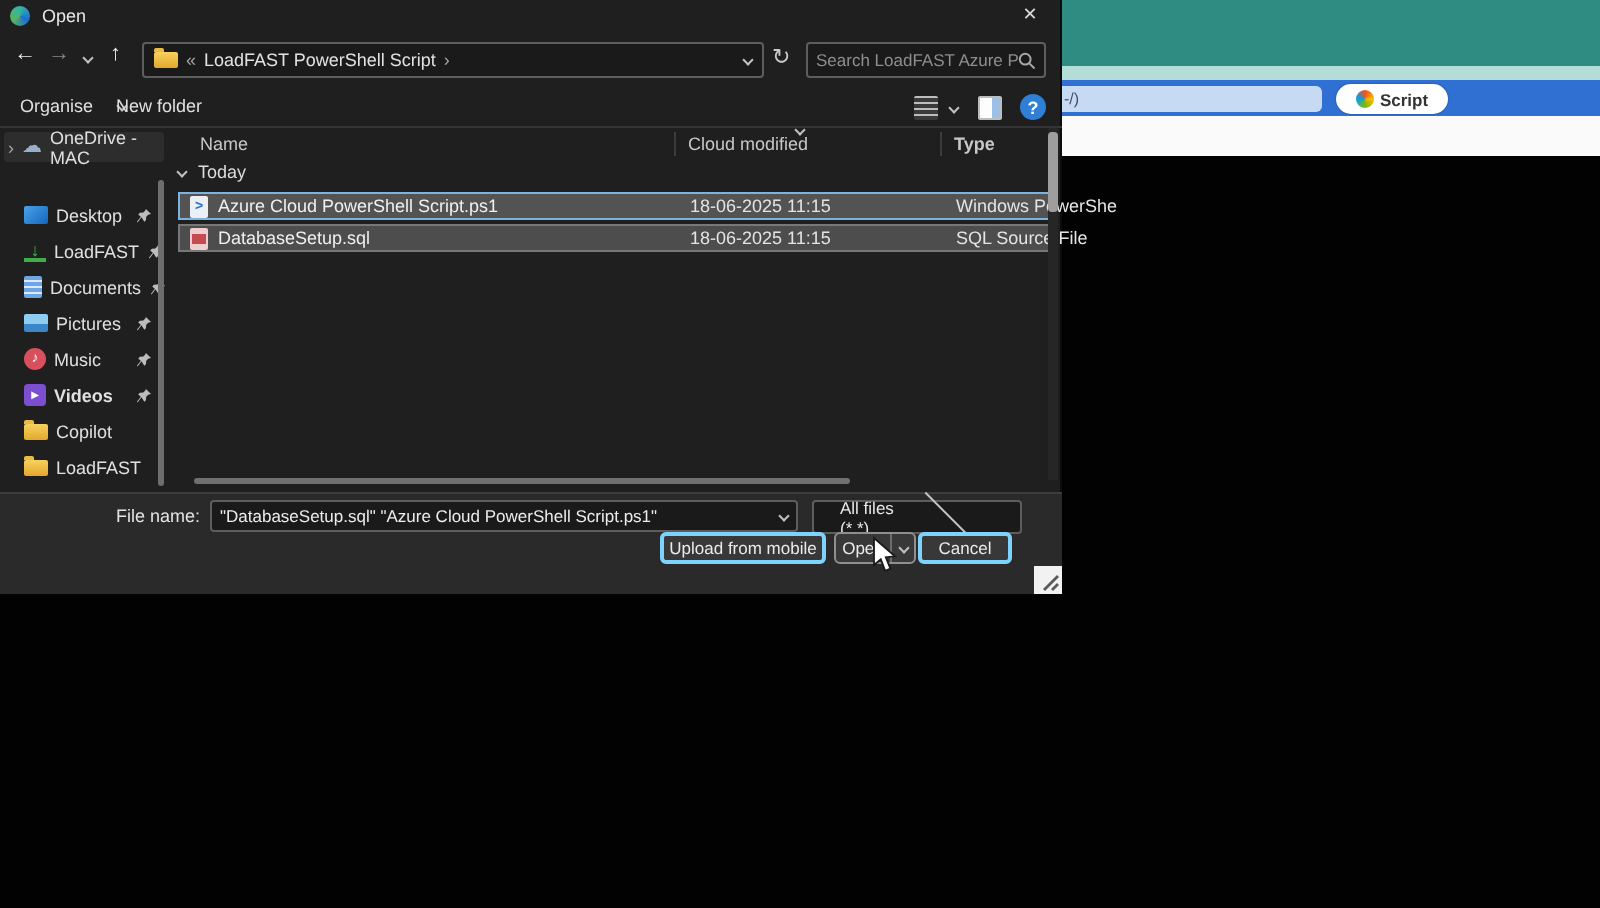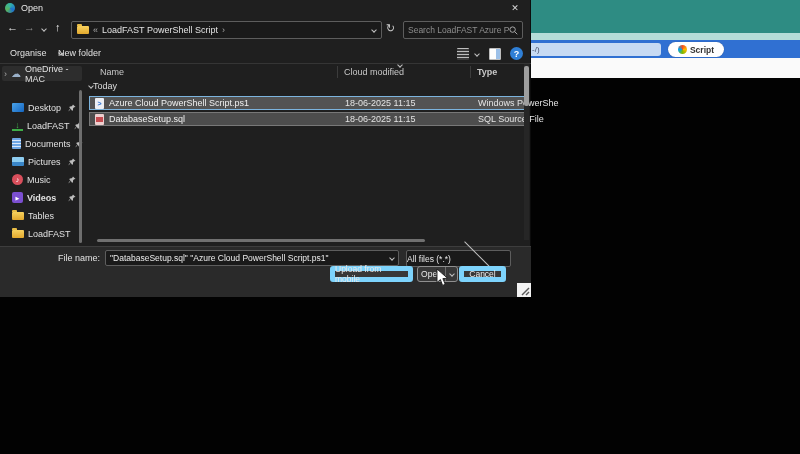--- a/index.html
+++ b/index.html
@@ -73,44 +73,44 @@
                   background:repeating-linear-gradient(#6ea6e4 0 2px,#dce9fa 2px 3px); }
   .ic-pictures { width:12px; height:9px; border-radius:1px; background:linear-gradient(#8ecdf0 55%,#3a86c8 55%); }
   .ic-music { width:11px; height:11px; border-radius:50%; background:#d94f5c; color:#fff; font-size:7px;
               display:flex; align-items:center; justify-content:center; }
   .ic-videos { width:11px; height:11px; border-radius:2px; background:#7b4fd0; color:#fff; font-size:5px;
                display:flex; align-items:center; justify-content:center; }
 
   
   .col-head { font-size:9px; color:#c8c8c8; }
   .vdiv { width:1px; height:12px; background:#3c3c3c; }
-  .group-row { left:89px; top:81px; display:flex; align-items:center; gap:0; font-size:9px; color:#dcdcdc; }
+  .group-row { left:89px; top:81px; display:flex; align-items:center; gap:6px; font-size:9px; color:#dcdcdc; }
   .file-row { left:89px; width:437px; height:14px; display:flex; align-items:center; font-size:9px; color:#f0f0f0; }
   .row-sel   { background:#535353; border:1px solid #7cb4de; }
   .row-sel2  { background:#4d4d4d; border:1px solid #787878; }
   .ic-ps1 { width:9px; height:11px; background:#eceff4; border-radius:1px; color:#2a6fd4; font-size:7px;
             font-weight:bold; display:flex; align-items:center; justify-content:center; margin:0 5px; }
   .ic-sql { width:9px; height:11px; background:#eecfcf; border-radius:1px; margin:0 5px; position:relative; }
   .ic-sql::after { content:""; position:absolute; left:1px; top:3px; width:7px; height:5px; background:#c54b50; }
   .cell-date { position:absolute; left:255px; color:#e4e4e4; }
   .cell-type { position:absolute; left:388px; white-space:nowrap; color:#e4e4e4; }
   .vscroll-track { left:524px; top:64px; width:5px; height:176px; background:#262626; }
   .vscroll-thumb { position:absolute; left:0; top:2px; width:5px; height:40px; background:#9e9e9e; border-radius:2px; }
   .hscroll-thumb { left:97px; top:239px; width:328px; height:3px; background:#707070; border-radius:2px; }
 
   
   .footer { left:0; top:246px; width:531px; height:51px; background:#2a2a2a; border-top:1px solid #3d3d3d; }
   .fn-label { left:0; top:253px; width:100px; text-align:right; font-size:9px; color:#e3e3e3; }
   .fn-input { left:105px; top:250px; width:294px; height:16px; display:flex; align-items:center; padding:0 4px; }
   .fn-input input { flex:1; min-width:0; background:transparent; border:0; outline:none; font-size:8.5px;
                     color:#ececec; font-family:inherit; }
   .ft-combo { left:406px; top:250px; width:105px; height:17px; display:flex; align-items:center;
-              padding:0 0; font-size:8.5px; color:#e8e8e8; }
+              padding:0 13px; font-size:8.5px; color:#e8e8e8; }
   .ft-combo span { flex:1; }
-  .btn { background:#383838; border:5px solid #7dd3fc; border-radius:3px; font-size:8.5px; color:#eaeaea;
+  .btn { background:#383838; border:2px solid #7dd3fc; border-radius:3px; font-size:8.5px; color:#eaeaea;
          display:flex; align-items:center; justify-content:center; height:16px; }
   .btn-upload { left:330px; top:266px; width:83px; }
   .btn-open-grp { left:417px; top:266px; width:41px; display:flex; background:#383838;
                   border:1px solid #8f8f8f; border-radius:3px; height:16px; }
   .btn-open-main { flex:1; display:flex; align-items:center; justify-content:center; font-size:8.5px; color:#eaeaea; }
   .btn-open-arrow { width:12px; border-left:1px solid #6d6d6d; display:flex; align-items:center; justify-content:center; }
   .btn-cancel { left:459px; top:266px; width:47px; }
   .grip { left:517px; top:283px; width:14px; height:14px; background:#f2f2f2; }
 
   .cursor { left:436px; top:268px; z-index:9; }
@@ -215,21 +215,21 @@
   </div>
   <div class="abs side-row side-item" style="top:190px;font-weight:bold;">
     <span class="ic ic-videos">▶</span>
     <span>Videos</span>
     <svg class="pin" width="8" height="8" viewBox="0 0 10 10">
         <path d="M6.2.6 9.4 3.8 7.6 4.2 6.4 5.4 6.2 7.6 5.2 8.6 3.4 5.8 1 9 .6 8.6 3 5.4 1.4 4 2.4 3 4.6 2.8 5.8 1.6Z" fill="#bdbdbd"></path>
       </svg>
   </div>
   <div class="abs side-row side-item" style="top:208px;">
     <span class="ic folder-icon"></span>
-    <span>Tables</span>
+    <span>Copilot</span>
   </div>
   <div class="abs side-row side-item" style="top:226px;">
     <span class="ic folder-icon"></span>
     <span>LoadFAST</span>
   </div>
   <div class="abs side-scroll"></div>
 
   <span class="abs col-head" style="left:100px;top:67px;">Name</span>
   <span class="abs vdiv" style="left:337px;top:66px;"></span>
   <span class="abs col-head" style="left:344px;top:67px;">Cloud modified</span>

